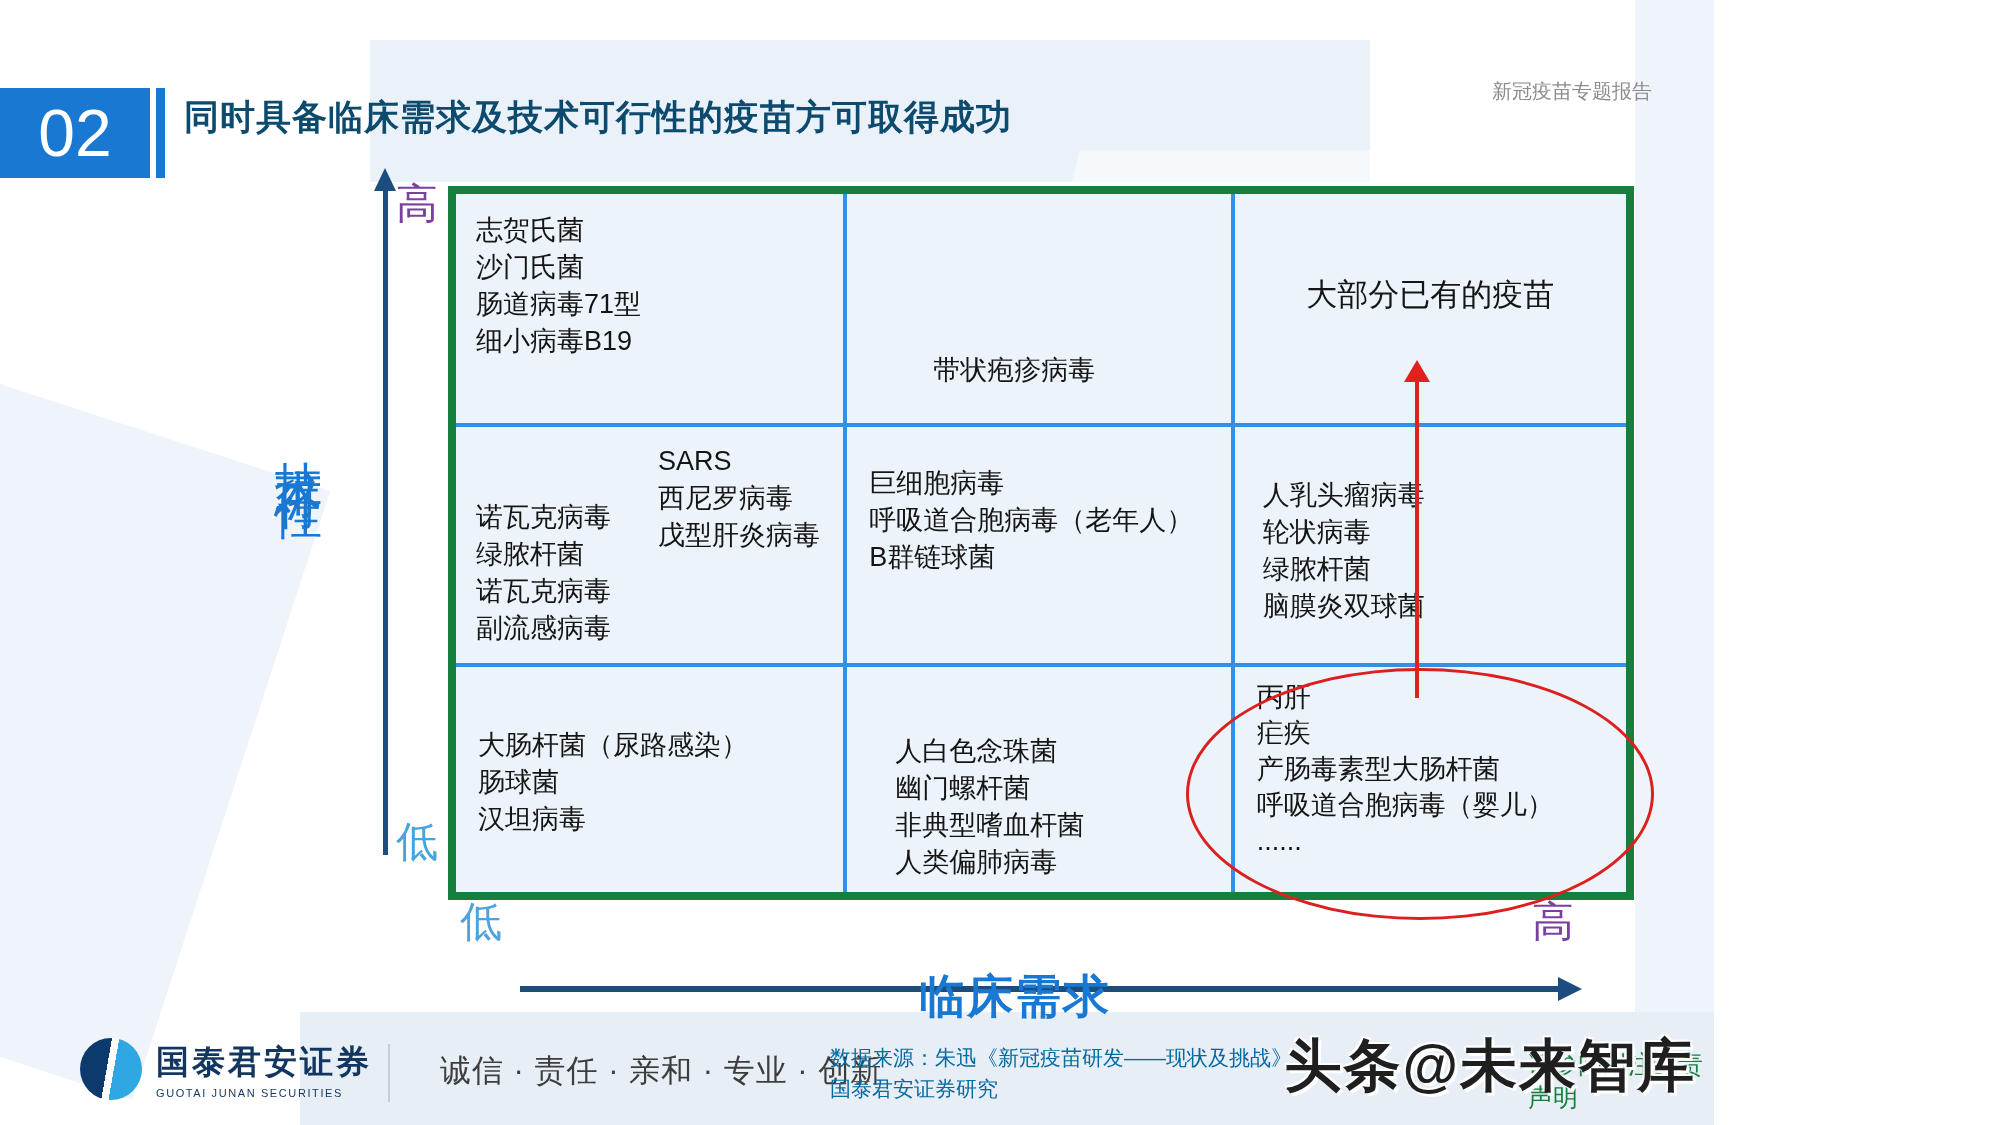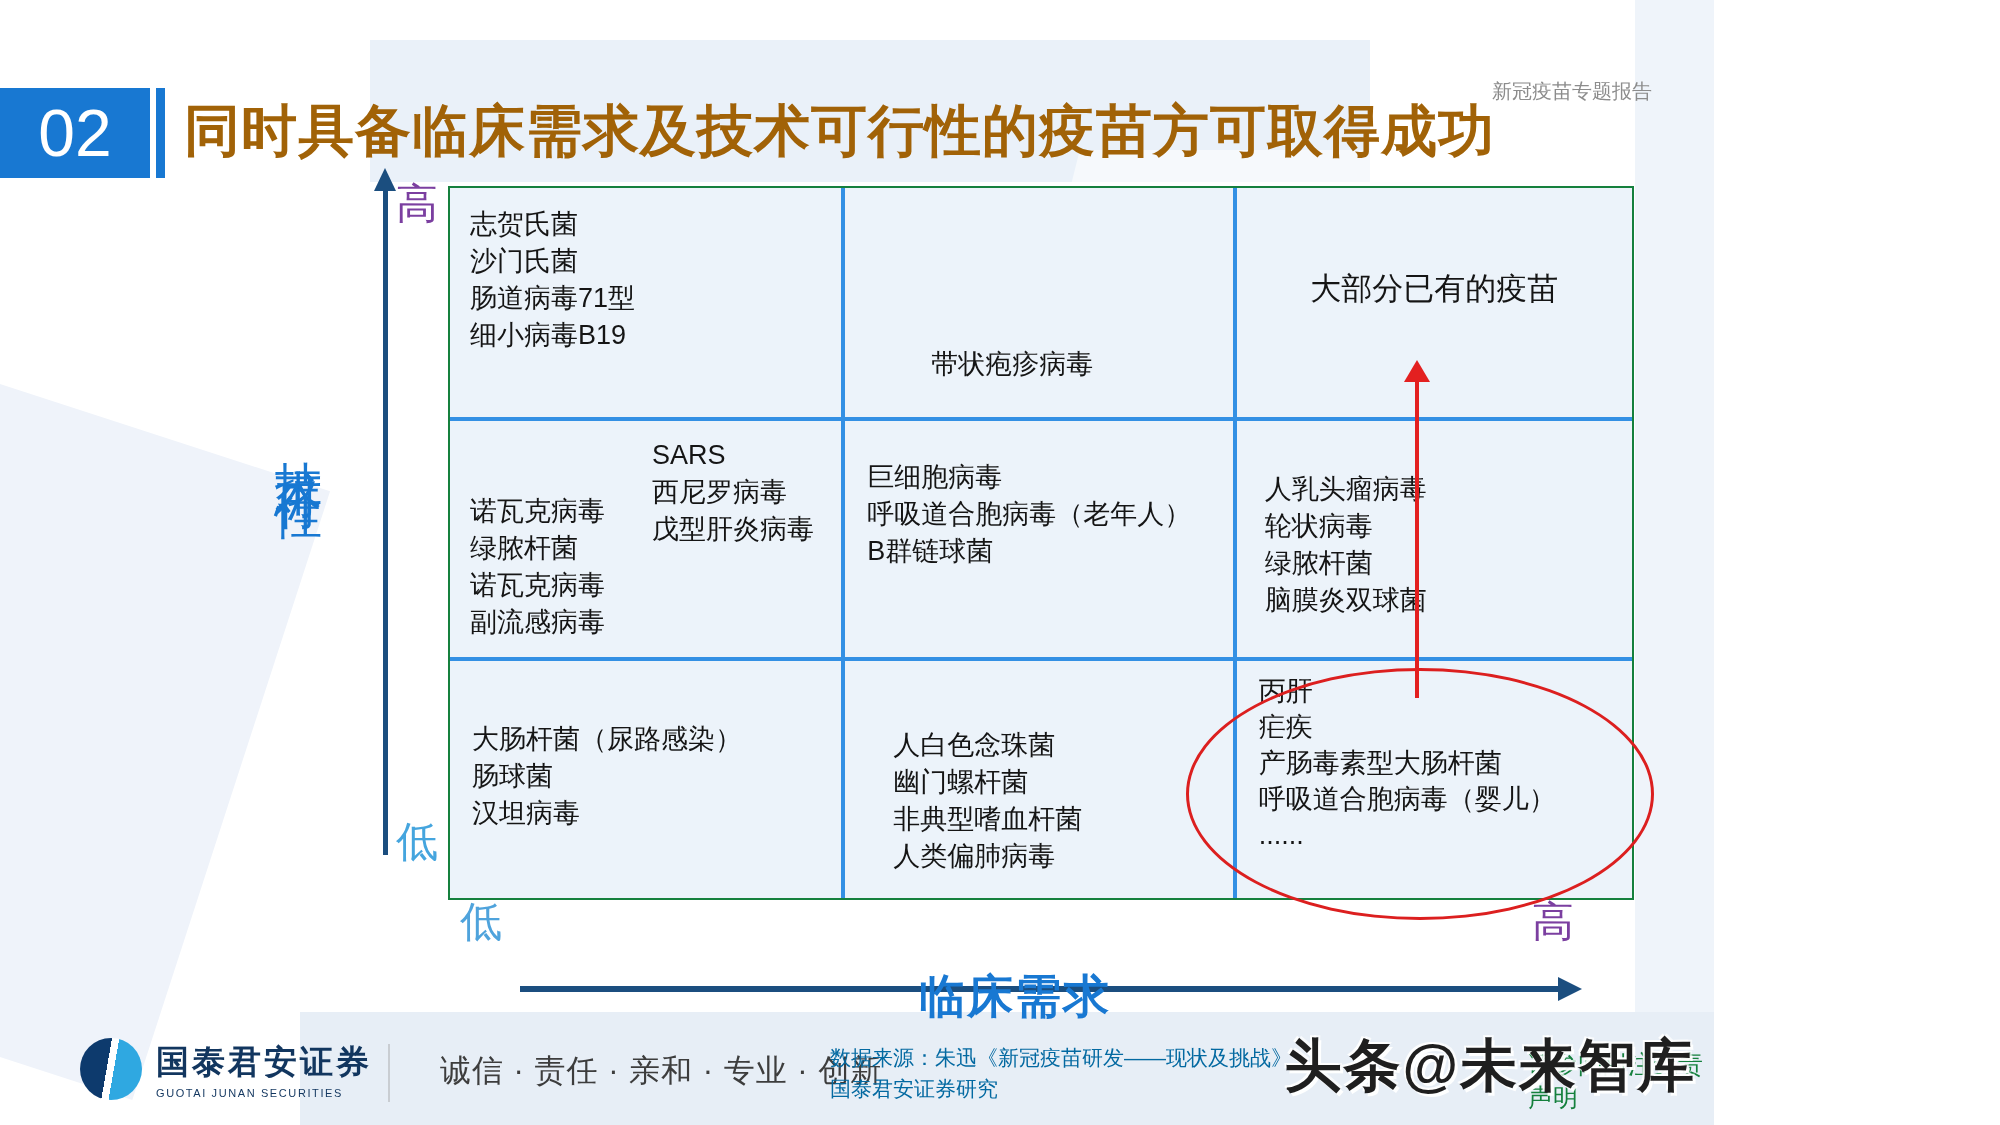--- a/index.html
+++ b/index.html
@@ -11,26 +11,26 @@
   .bg1{left:370px;top:40px;width:1000px;height:142px;background:#EAF1F9;}
   .bg2{left:1635px;top:0;width:365px;height:1125px;background:#EAF0F8;opacity:.75;}
   .bg3{left:300px;top:1012px;width:1700px;height:113px;background:#E7EEF6;}
   .bg4{left:-120px;top:420px;width:360px;height:640px;background:#EFF3FA;transform:rotate(18deg);}
   .bg5{left:980px;top:150px;width:420px;height:800px;background:#FFFFFF;opacity:.55;transform:skewX(-14deg);}
 
   
   .section-box{position:absolute;left:0;top:88px;width:150px;height:90px;background:#1878D2;color:#fff;
     font-size:66px;display:flex;align-items:center;justify-content:center;font-weight:500;}
   .section-bar{position:absolute;left:156px;top:88px;width:9px;height:90px;background:#1878D2;}
-  .page-title{position:absolute;left:184px;top:94px;font-size:56px;font-weight:bold;color:#a16207;letter-spacing:1px;}
+  .page-title{position:absolute;left:184px;top:94px;font-size:35px;font-weight:bold;color:#0c4a6e;letter-spacing:1px;}
   .report-tag{position:absolute;right:62px;top:78px;font-size:20px;color:#8C8C8C;}
 
   
   .matrix{position:absolute;left:448px;top:186px;width:1186px;height:714px;
-    border:2px solid #15803d;box-sizing:border-box;display:grid;
+    border:8px solid #15803d;box-sizing:border-box;display:grid;
     grid-template-columns:1fr 0.99fr 1fr;grid-template-rows:233px 240px auto;}
   .cell{position:relative;background:#ECF3FA;border-right:4px solid #3390E4;border-bottom:4px solid #3390E4;}
   .cell.last-col{border-right:none;}
   .cell.last-row{border-bottom:none;}
   .cell-text{position:absolute;font-size:27px;line-height:37px;color:#151515;white-space:nowrap;}
 
   .tl-text{left:20px;top:18px;}
   .tm-text{left:86px;bottom:34px;}
   .tr-text{left:0;top:82px;width:100%;text-align:center;font-size:31px;}
   .ml-a{left:20px;top:72px;}

